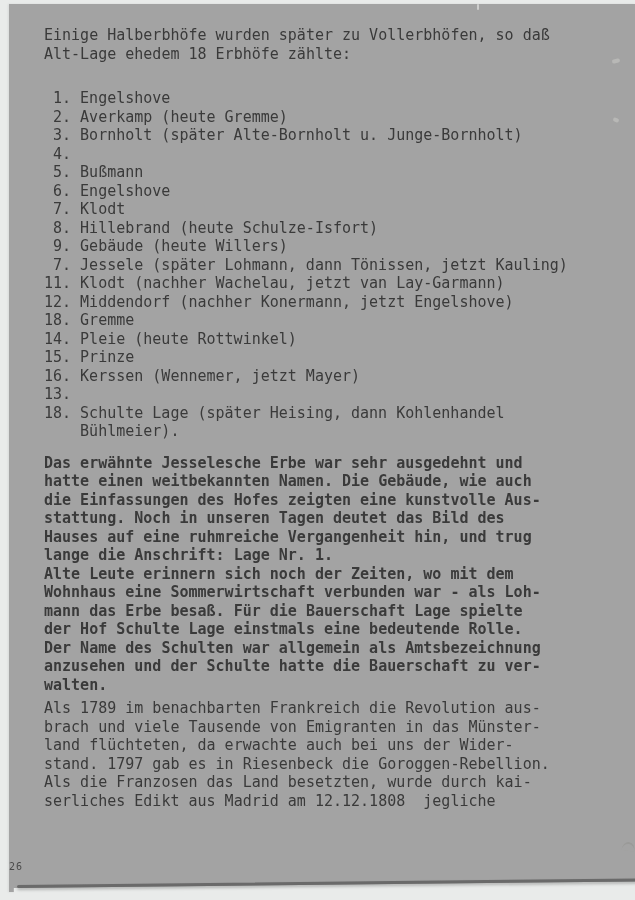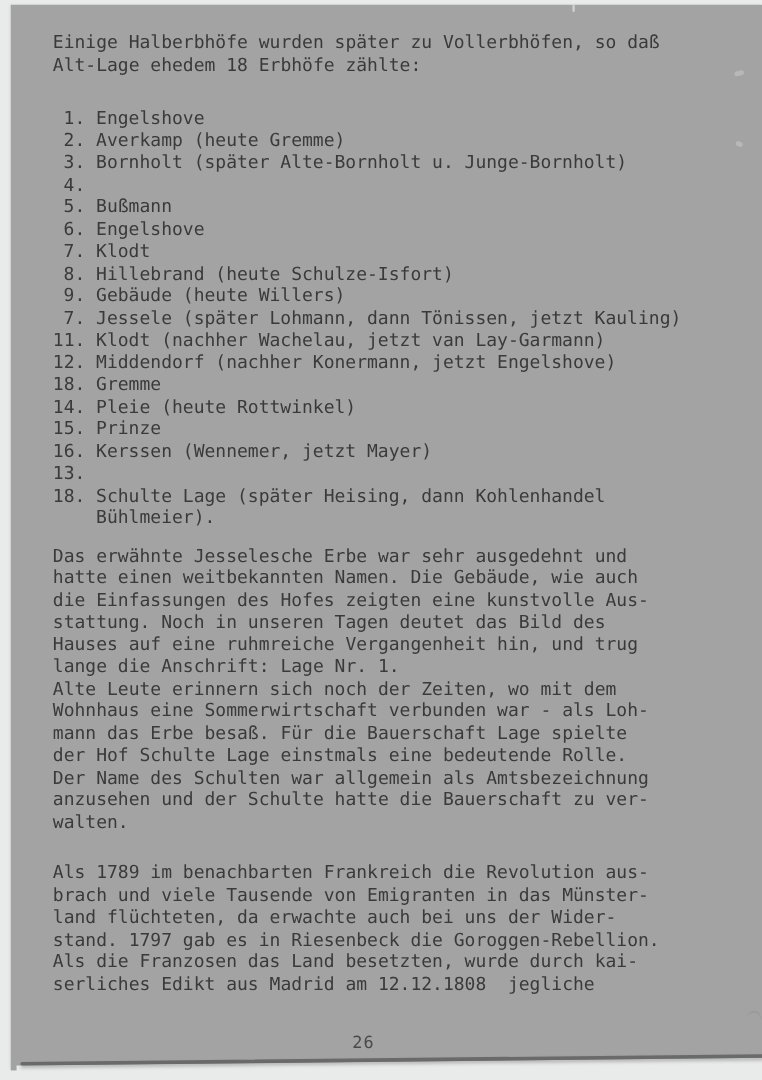--- a/index.html
+++ b/index.html
@@ -28,40 +28,39 @@
     color: #3a3a3a;
     font-size: 15px;
     line-height: 18.5px;
   }
   .para {
     white-space: pre-wrap;
     margin: 0;
   }
   .intro      { margin-bottom: 26px; }
   .farm-list  { margin-bottom: 13px; }
-  .jessele    { margin-bottom: 24px; }
+  .jessele    { margin-bottom: 5px; font-weight: bold; }
   .list-row   { display: flex; }
   .list-num   {
     flex: 0 0 auto;
     width: 3ch;
     white-space: pre;
     text-align: right;
   }
   .list-txt   {
     white-space: pre-wrap;
     margin-left: 1ch;
   }
   .page-number {
     position: absolute;
     left: 0;
     right: 38px;
     top: 857px;
-    text-align: center;
     color: #4a4a4a;
-    font-size: 14px;
+    font-size: 10px;
     letter-spacing: 1px;
   }
   
   .bottom-shade {
     position: absolute;
     left: 14px;
     top: 888px;
     width: 700px;
     height: 40px;
     background: #e9ebea;

